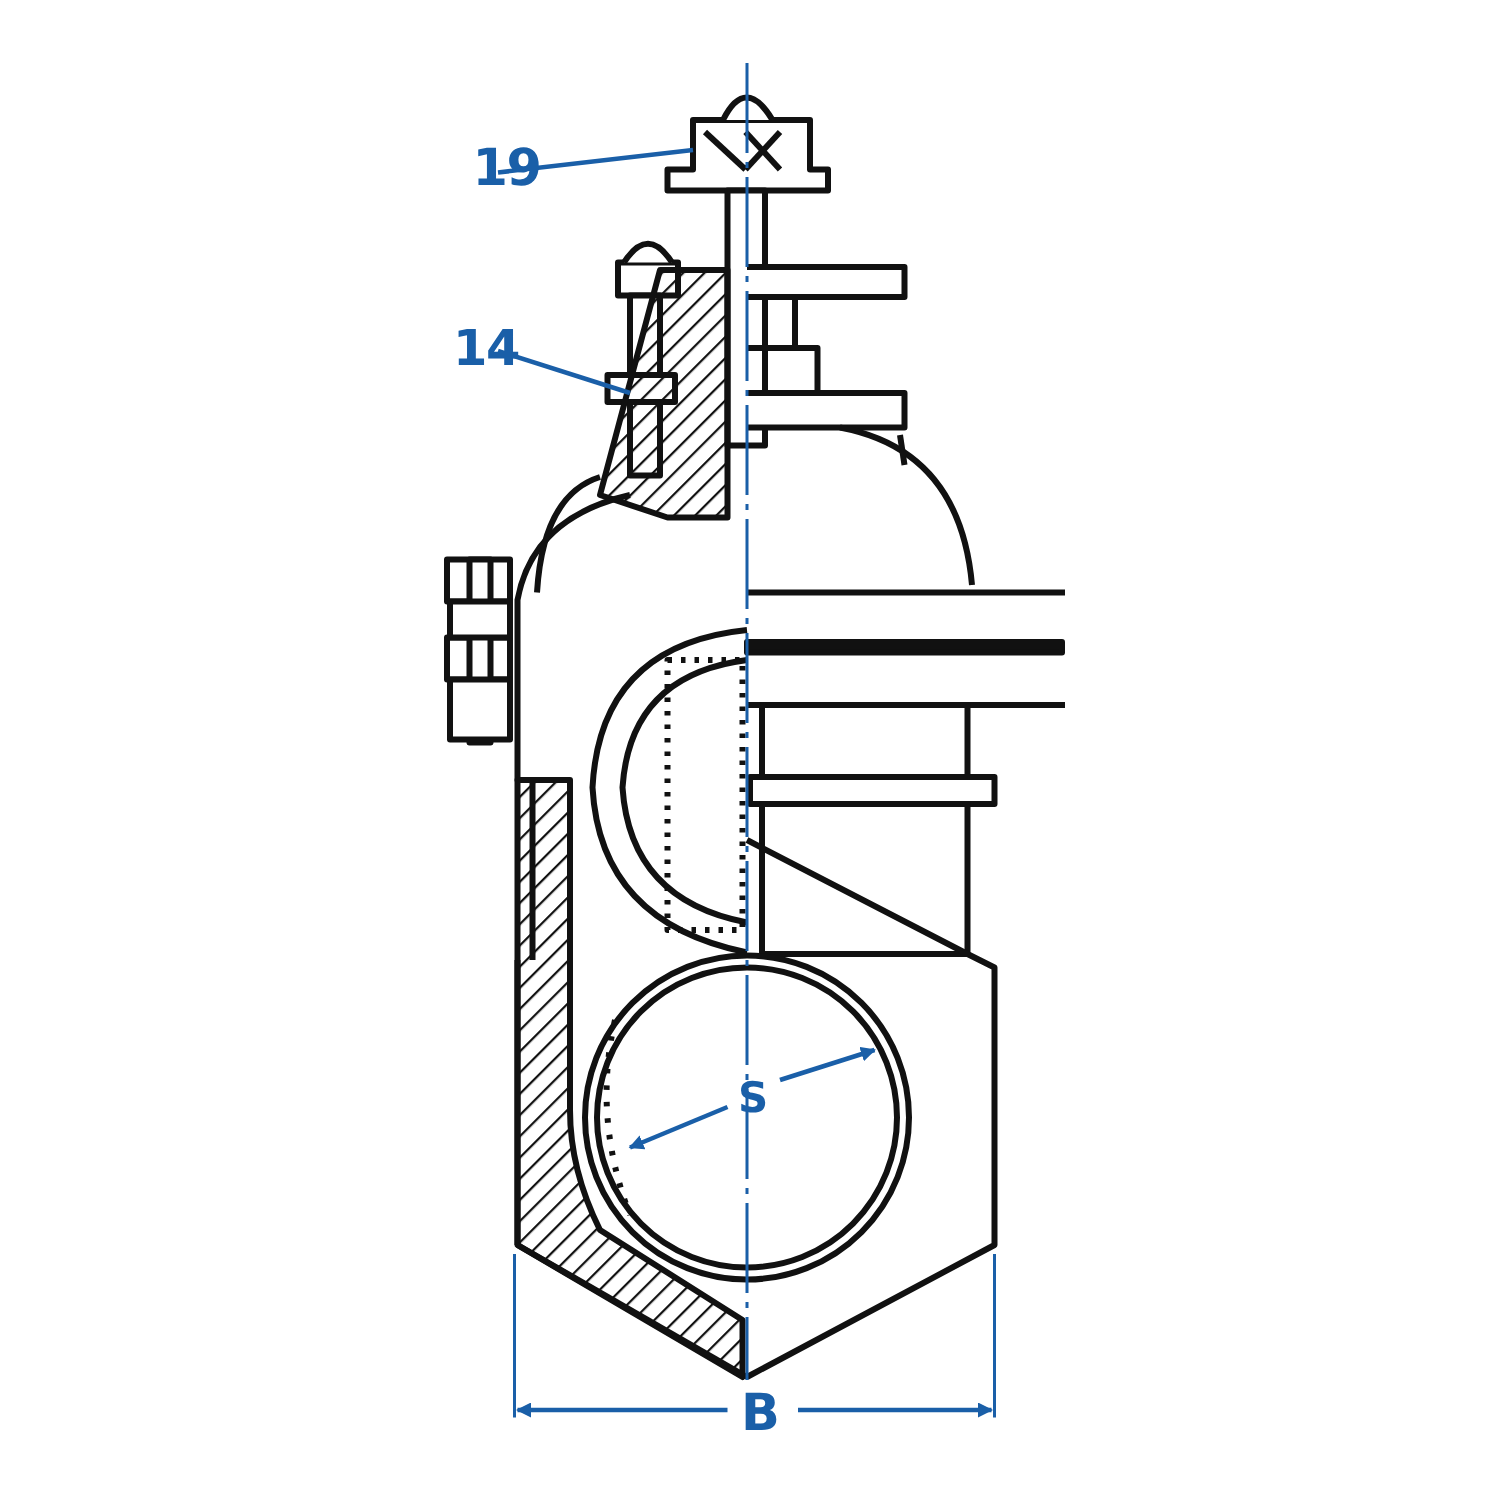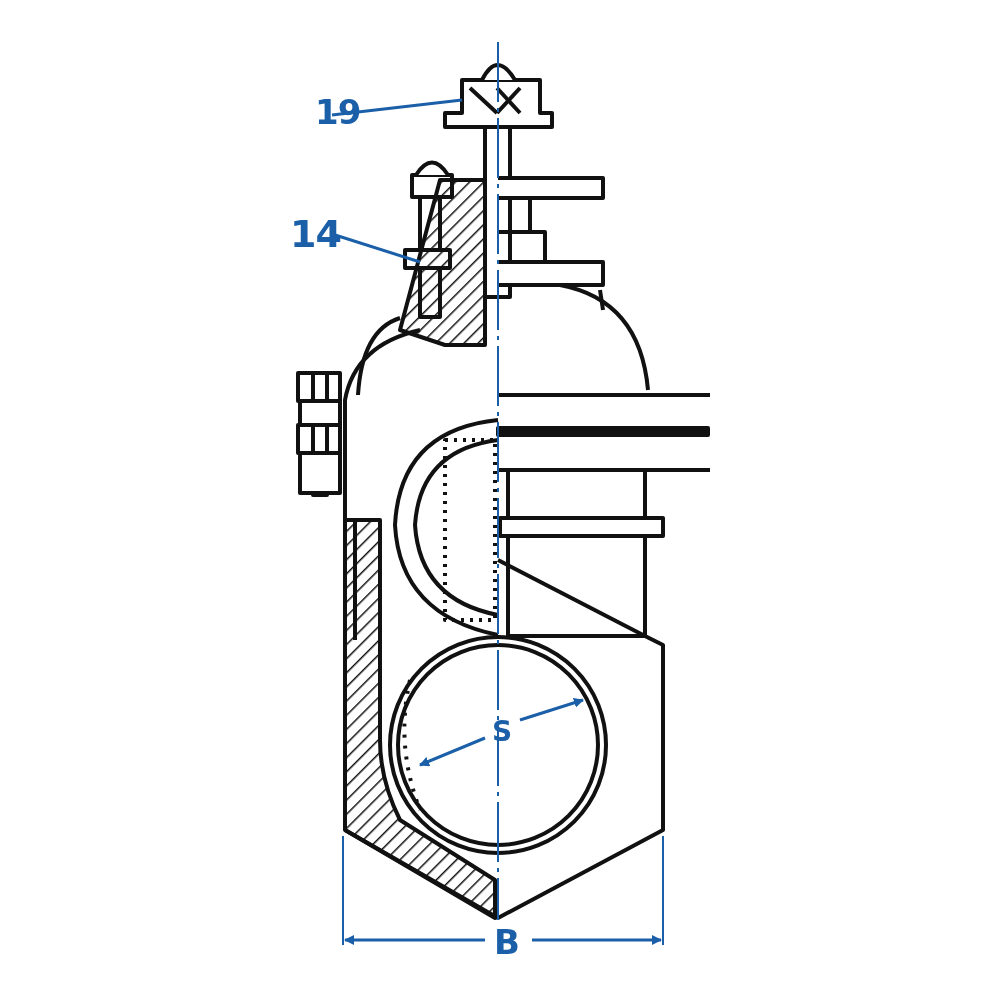--- a/index.html
+++ b/index.html
@@ -1,20 +1,20 @@
 <!DOCTYPE html>
 <html><head>
 <meta charset="utf-8">
 <style>
   html, body { margin:0; padding:0; background:#ffffff; }
   body { width:998px; height:1000px; position:relative; overflow:hidden; font-family:"Liberation Sans", sans-serif; }
   #stage { position:absolute; left:0; top:0; width:998px; height:1000px; }
   .label { position:absolute; font-family:"DejaVu Sans", sans-serif; font-weight:bold; color:#1a5fa8; }
   #lbl19 { left:290px; top:92px; font-size:34px; letter-spacing:-1px;margin-left:25px; }
-  #lbl14 { left:290px; top:212px; font-size:38px; letter-spacing:-1px; }
+  #lbl14 { left:302px; top:212px; font-size:33px; letter-spacing:-1px; }
   #lblS { left:492px; top:715px; font-size:28px; font-weight:bold; }
   #lblB { left:494px; top:922px; font-size:34px; }
 </style>
 </head>
 <body>
 
 <div id="stage">
 <svg width="998" height="1000" viewBox="0 0 998 1000" xmlns="http://www.w3.org/2000/svg">
   <defs>
     <pattern id="hatch" width="10" height="10" patternUnits="userSpaceOnUse" patternTransform="rotate(45)">

